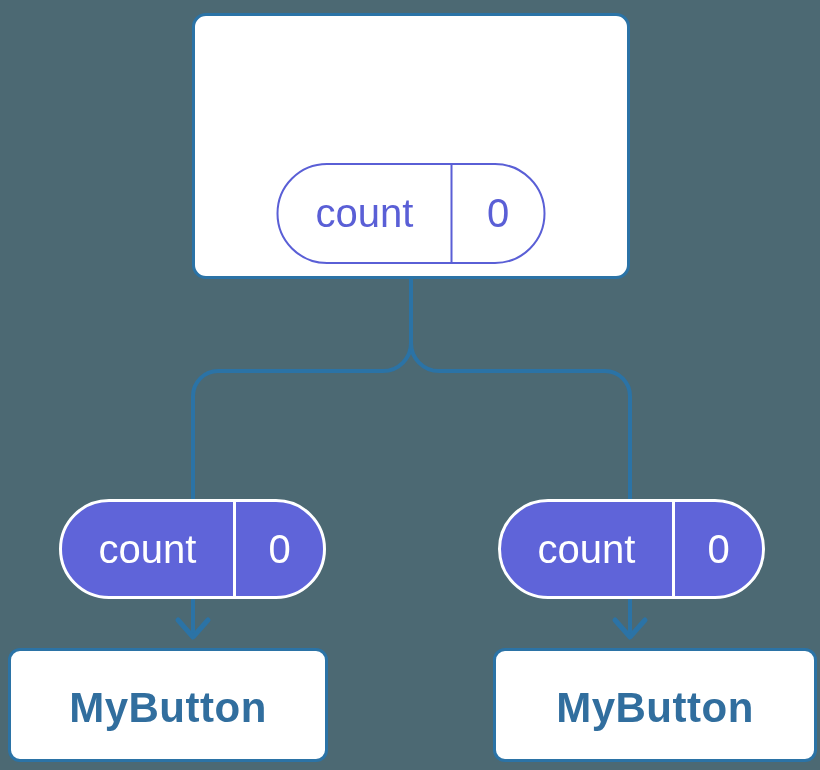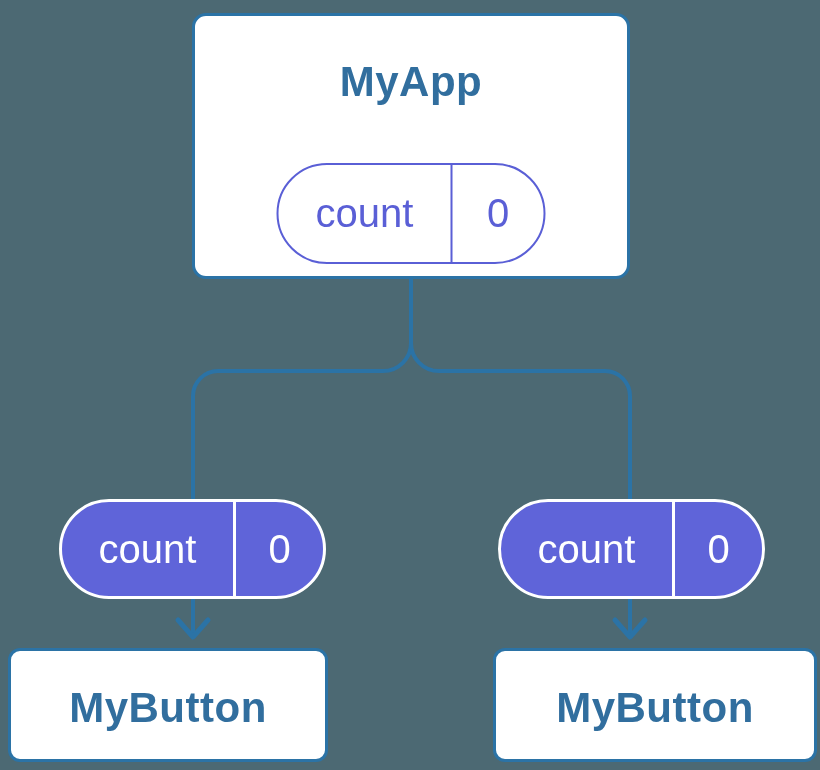--- a/index.html
+++ b/index.html
@@ -126,21 +126,20 @@
 <div class="stage">
 
   <svg class="connectors" width="820" height="770" viewBox="0 0 820 770">
     <path class="edge" d="M 411 279 L 411 343 A 28 28 0 0 1 383 371 L 218 371 A 25 25 0 0 0 193 396 L 193 634"></path>
     <path class="edge" d="M 411 279 L 411 343 A 28 28 0 0 0 439 371 L 605 371 A 25 25 0 0 1 630 396 L 630 634"></path>
     <path class="arrowhead" d="M 178 620 L 193 637 L 208 620"></path>
     <path class="arrowhead" d="M 615 620 L 630 637 L 645 620"></path>
   </svg>
 
   <div class="card root-card">
-    <div class="card-title">MyApp</div>
     <div class="pill pill-outline">
       <span class="pill-name">count</span>
       <span class="pill-divider"></span>
       <span class="pill-value">0</span>
     </div>
   </div>
 
   <div class="pill pill-filled left">
     <span class="pill-name">count</span>
     <span class="pill-divider"></span>

